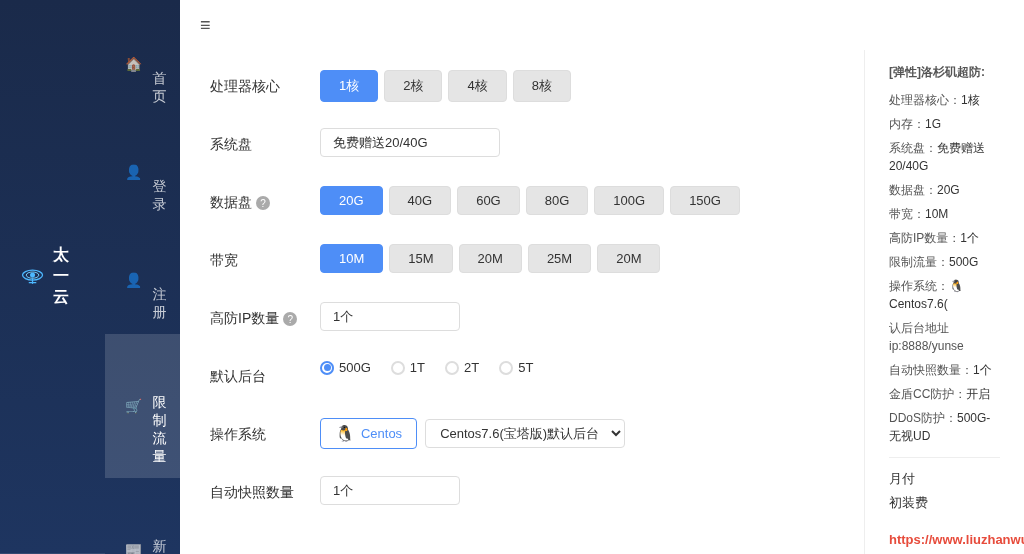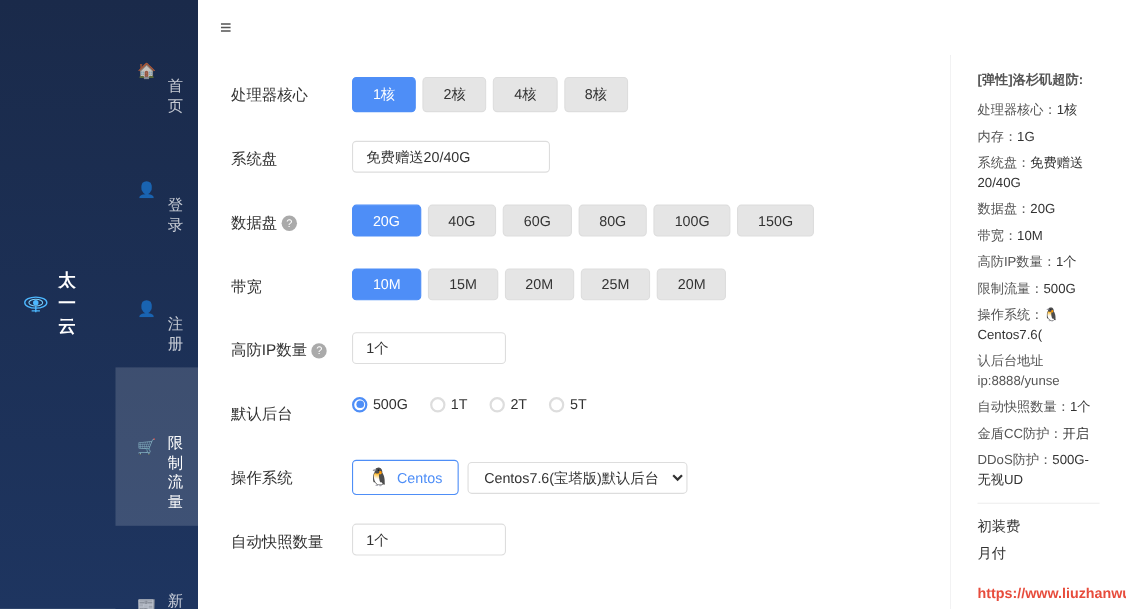--- a/index.html
+++ b/index.html
@@ -446,19 +446,19 @@
       <div class="summary-item">数据盘：<span>20G</span></div>
       <div class="summary-item">带宽：<span>10M</span></div>
       <div class="summary-item">高防IP数量：<span>1个</span></div>
       <div class="summary-item">限制流量：<span>500G</span></div>
       <div class="summary-item">操作系统：<span>🐧 Centos7.6(</span></div>
       <div class="summary-item">认后台地址ip:8888/yunse</div>
       <div class="summary-item">自动快照数量：<span>1个</span></div>
       <div class="summary-item">金盾CC防护：<span>开启</span></div>
       <div class="summary-item">DDoS防护：<span>500G-无视UD</span></div>
       <hr class="summary-divider">
+      <div class="summary-fee">月付</div>
       <div class="summary-fee">初装费</div>
-      <div class="summary-fee">月付</div>
       <div class="url-watermark">https://www.liuzhanwu.cn</div>
     </div>
 
   </div>
 </div>
 
 </body></html>

